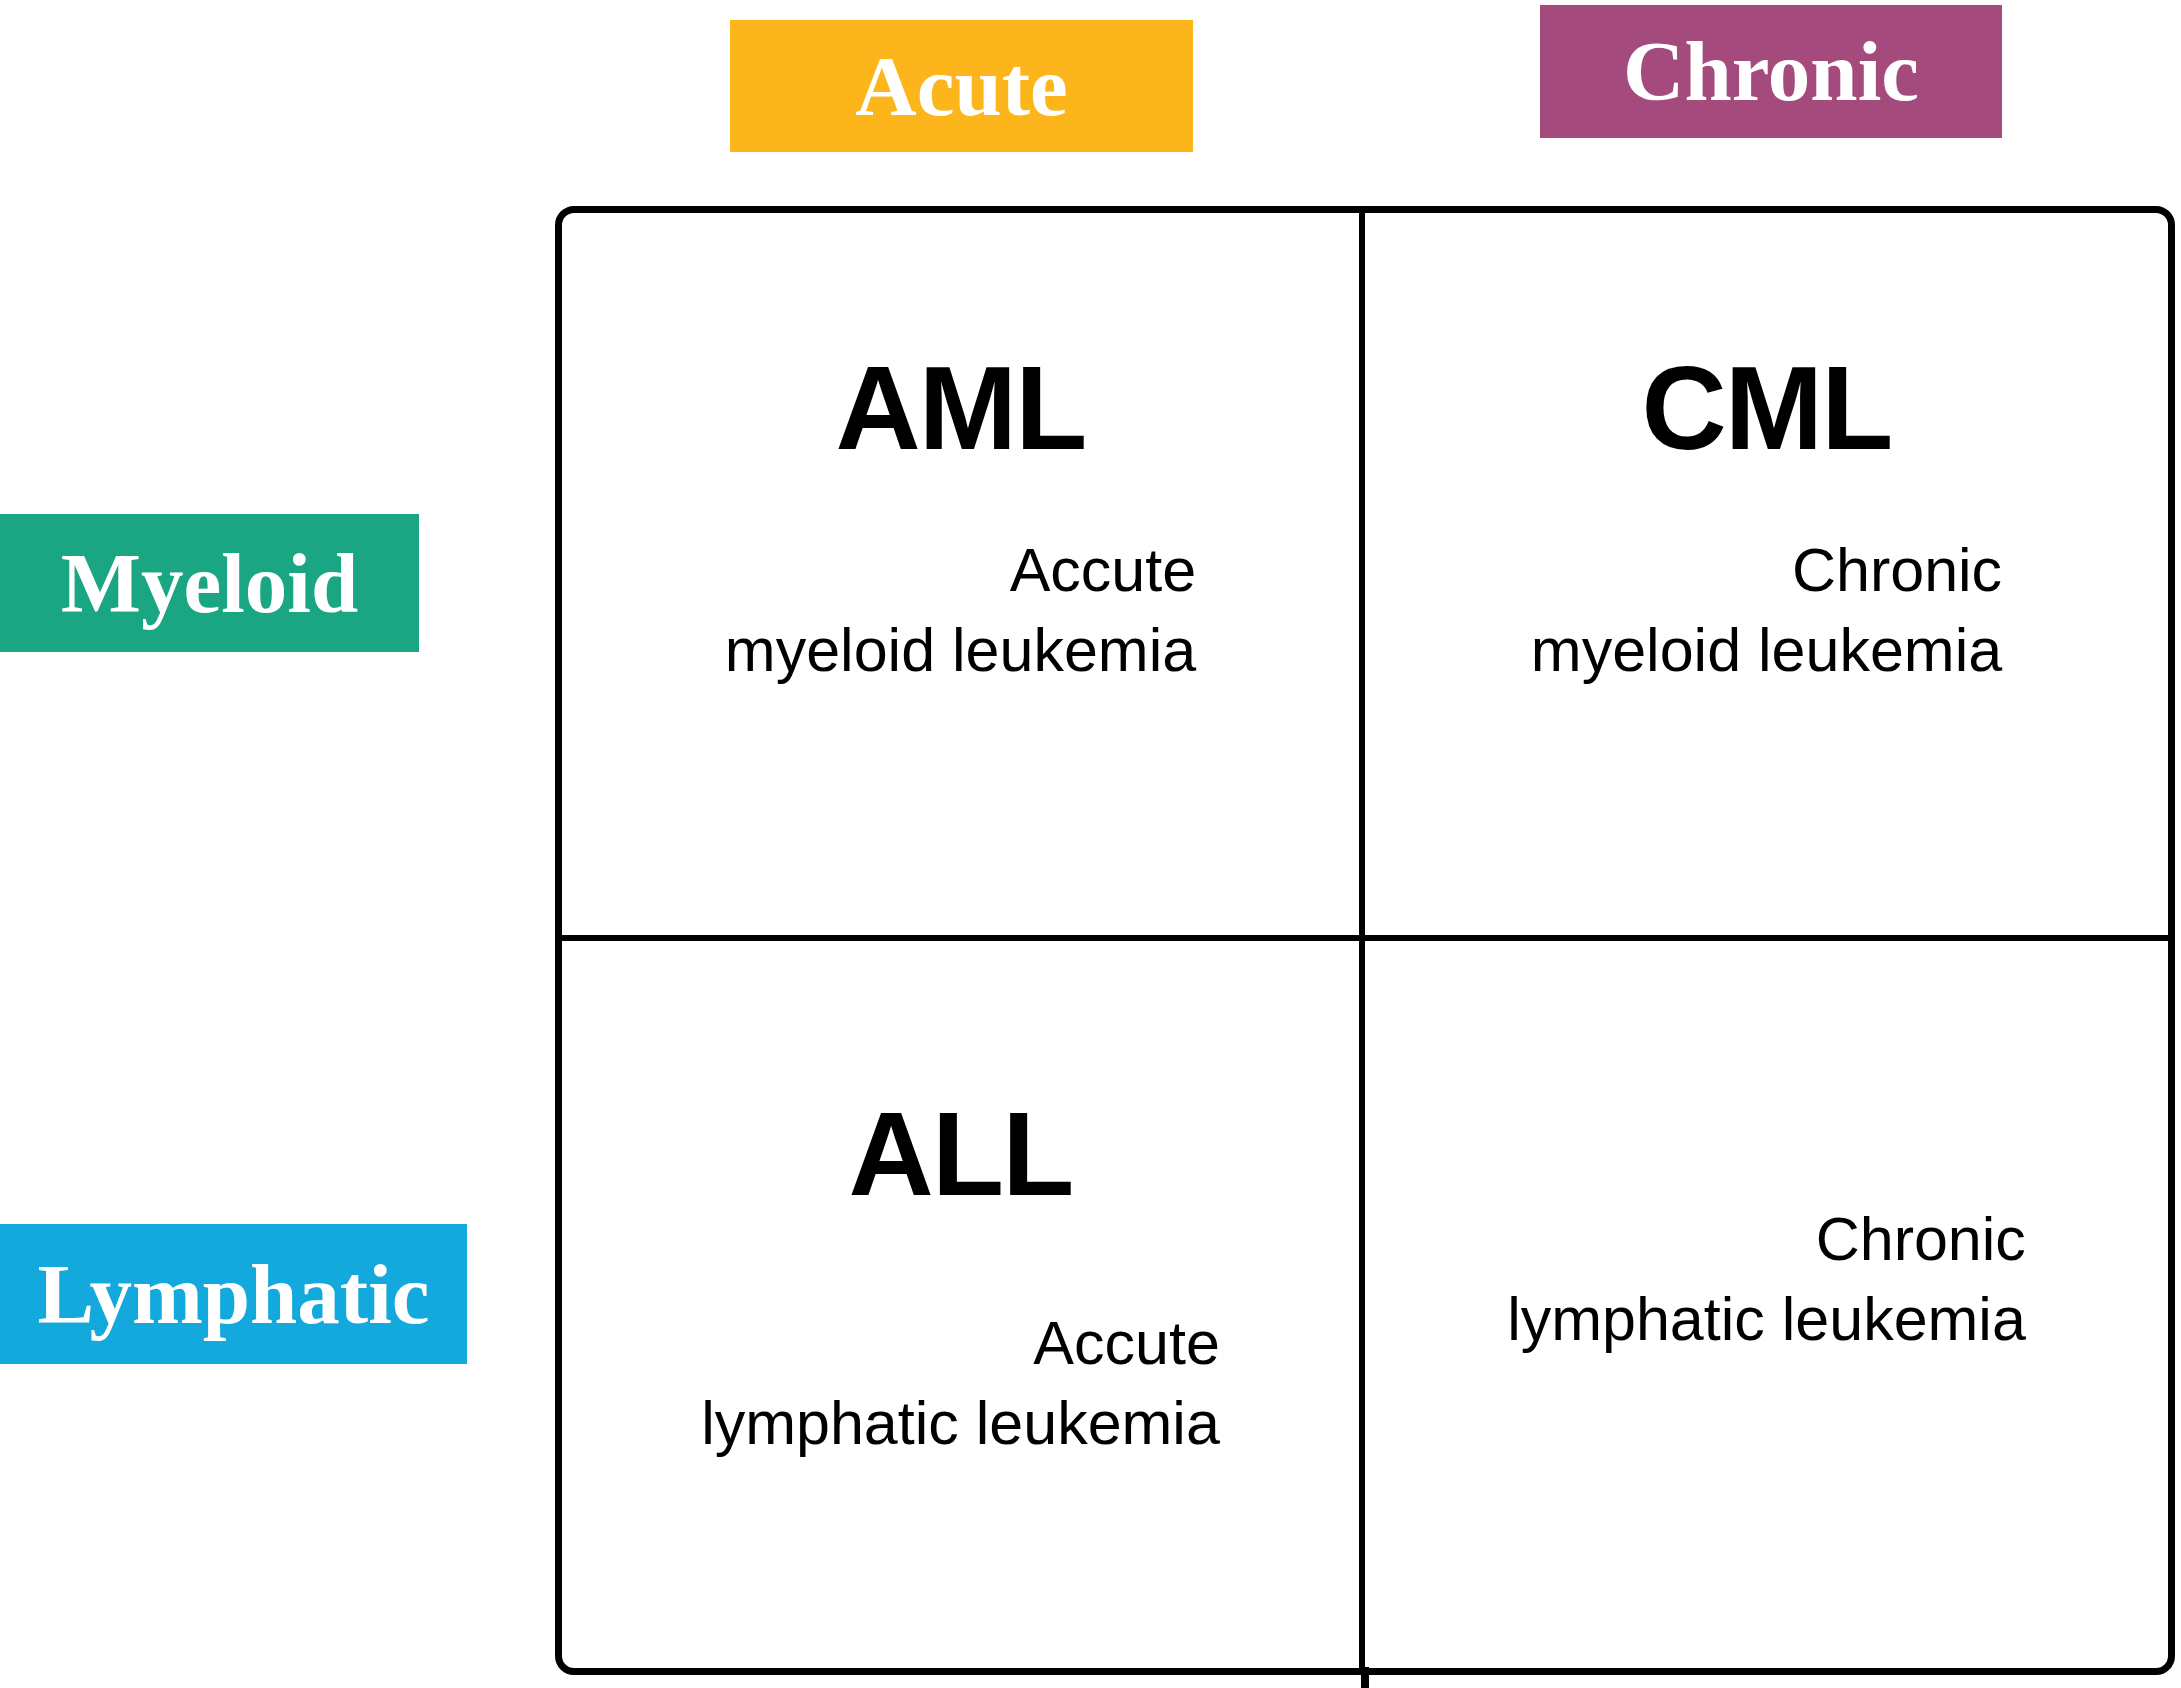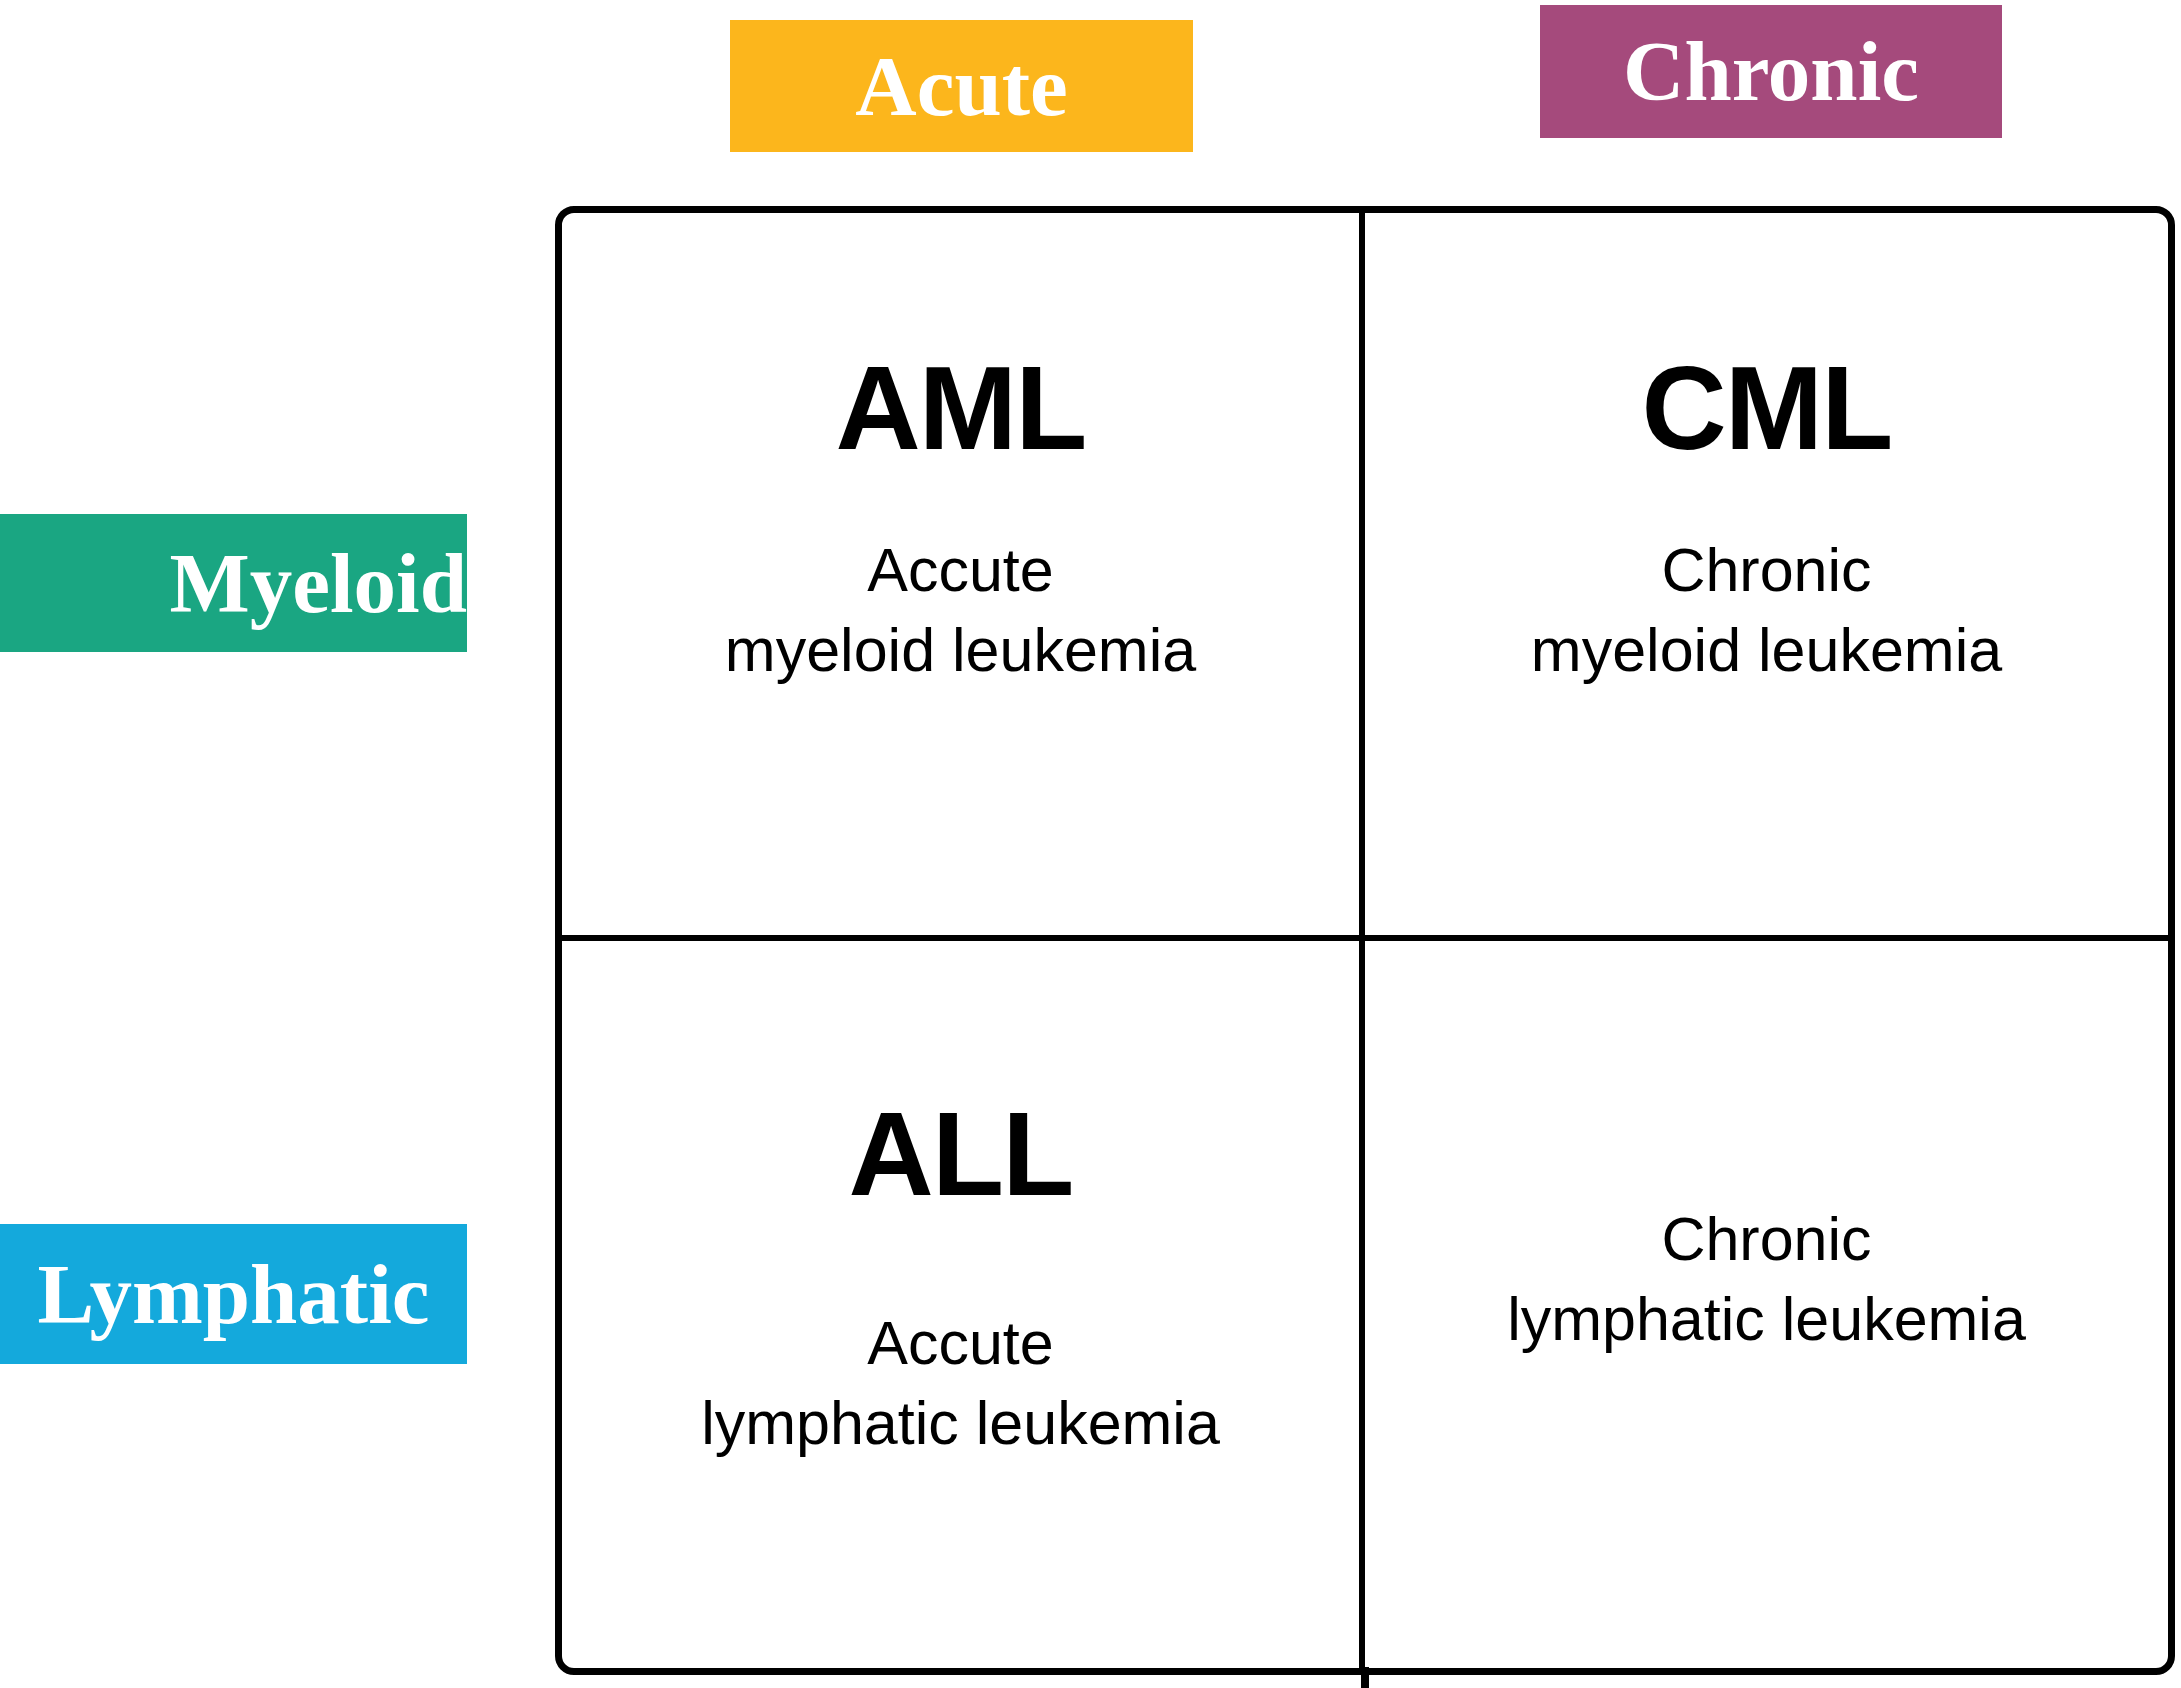--- a/index.html
+++ b/index.html
@@ -23,21 +23,21 @@
     align-items: center;
     justify-content: center;
     color: #ffffff;
     font-family: "Liberation Serif", "DejaVu Serif", serif;
     font-weight: 700;
     font-size: 85px;
     line-height: 1;
   }
   #hdr-acute      { left: 730px;  top: 5.3px;    width: 463px; height: 132px; }
   #hdr-chronic    { left: 1540px; top: 5.3px;    width: 462px; height: 133px; }
-  #hdr-myeloid    { left: 0;      top: 514px;  width: 467px; height: 138px; justify-content: flex-end; }
+  #hdr-myeloid    { left: 0;      top: 514px;  width: 419px; height: 138px; }
   #hdr-lymphatic  { left: 0;      top: 1224px; width: 467px; height: 140px; }
 
   
   .matrix {
     position: absolute;
     left: 555px;
     top: 206px;
     width: 1620px;
     height: 1469px;
     box-sizing: border-box;
@@ -72,21 +72,21 @@
     letter-spacing: -1.8px;
     color: #000000;
     line-height: 1;
   }
   .cell.row-top    .abbr { margin-bottom: 63px; }
   .cell.row-bottom .abbr { margin-bottom: 90px; }
 
   .desc {
     font-size: 61px;
     line-height: 1.32;
-    text-align: center;
+    text-align: right;
     color: #000000;
   }
 
   
   .center-line-nub {
     position: absolute;
     left: 1361px;
     top: 1667px;
     width: 8px;
     height: 22px;

